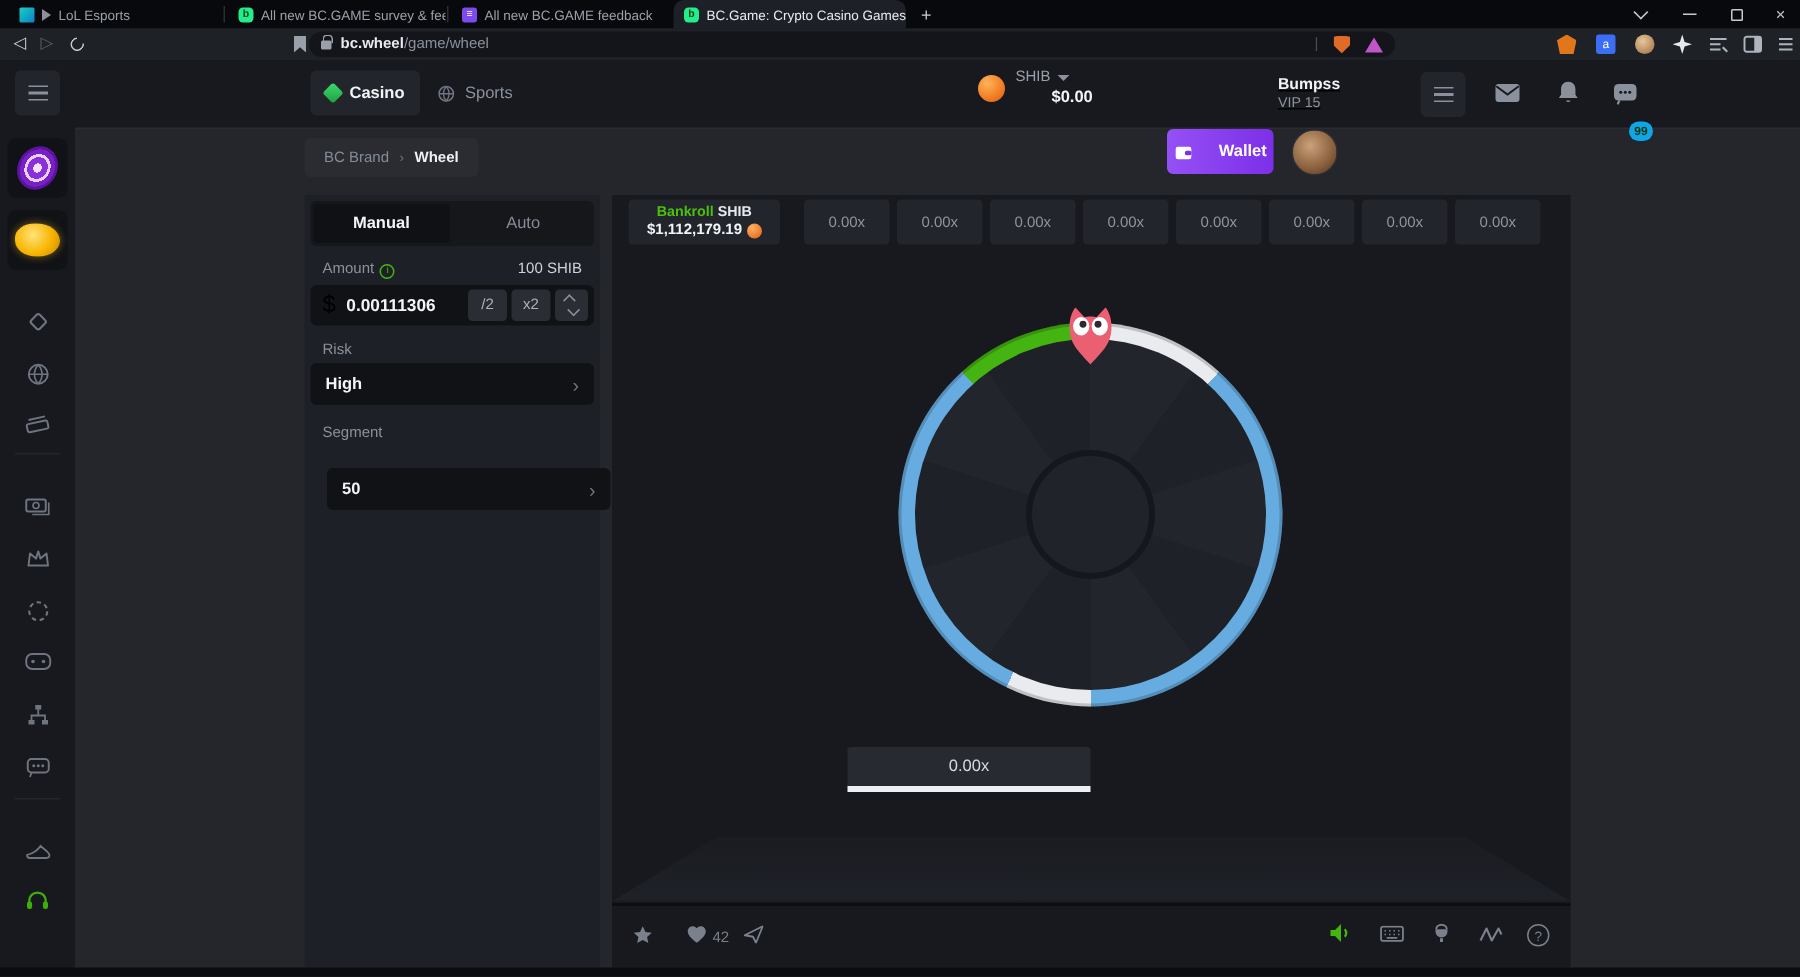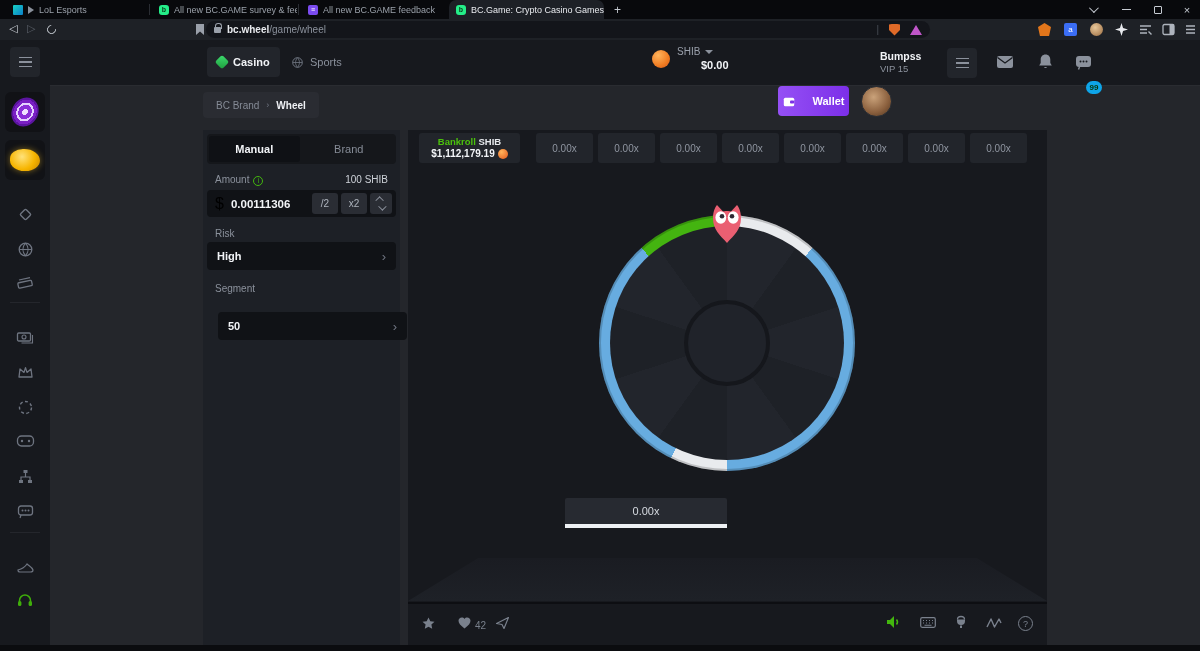--- a/index.html
+++ b/index.html
@@ -293,21 +293,21 @@
 
     <div class="walletbtn">
       <svg width="12" height="11" viewBox="0 0 12 11">
           <rect x="0.8" y="1.8" width="10.4" height="8.4" rx="1.5" fill="#fff"></rect>
           <rect x="7" y="4.5" width="4.2" height="3" rx="1" fill="#7c2fe8"></rect>
         </svg>
       <span>Wallet</span>
     </div>
 
     <span class="avatar"></span>
-    <div style="position:absolute;left:830px;top:9px;line-height:1.35;">
+    <div style="position:absolute;left:802px;top:9px;line-height:1.35;text-decoration:underline;">
       <div style="font-size:10.5px;font-weight:bold;color:#f2f4f7;">Bumpss</div>
       <div style="font-size:9.5px;color:#8b919c;">VIP 15</div>
     </div>
 
     <div class="sqbtn" style="left:847px;top:8px;left:897px;">
         <span></span>
         <span></span>
         <span></span>
       </div>
 
@@ -337,21 +337,21 @@
 
   <div class="crumb">
     <span style="color:#858b96;">BC Brand</span>
     <span style="color:#6f7581;font-size:9px;">›</span>
     <span style="color:#eef0f4;font-weight:bold;">Wheel</span>
   </div>
 
   <div class="panel">
     <div class="tabbar">
       <div class="ptab on">Manual</div>
-      <div class="ptab">Brand</div>
+      <div class="ptab">Auto</div>
     </div>
 
     <div class="plabelrow" style="top:44px;">
       <span><span>Amount</span><span class="infoi">i</span></span>
       <span style="color:#ced2d9;">100 SHIB</span>
     </div>
 
     <div class="inputrow">
       <span class="coin$">$</span>
       <span class="amountval">0.00111306</span>

